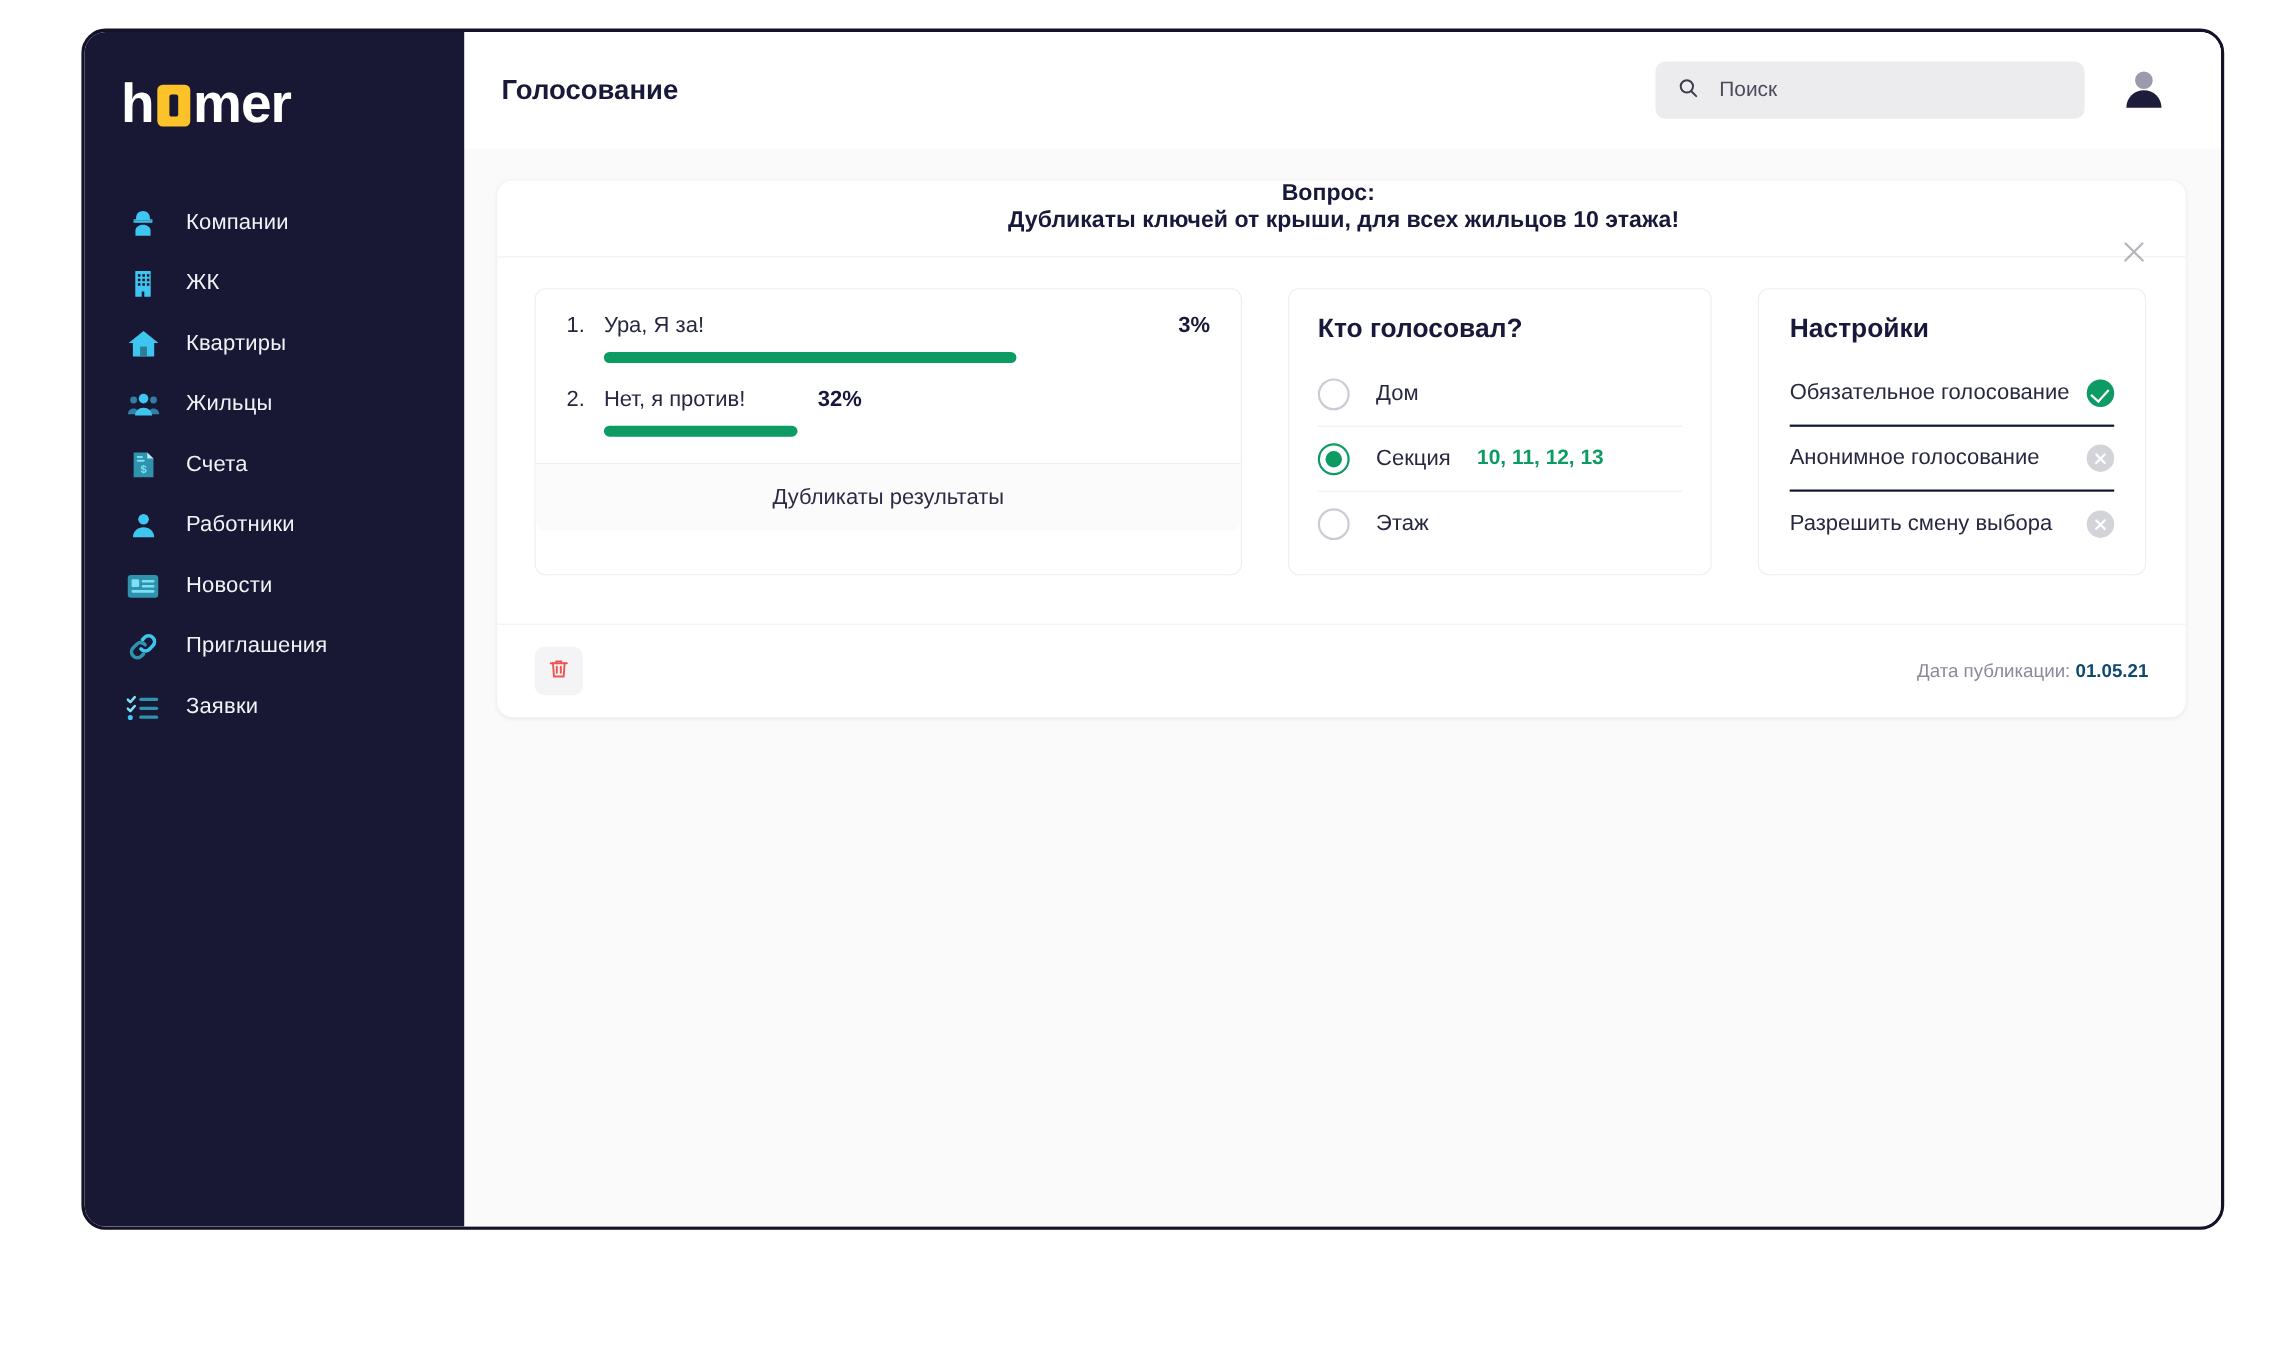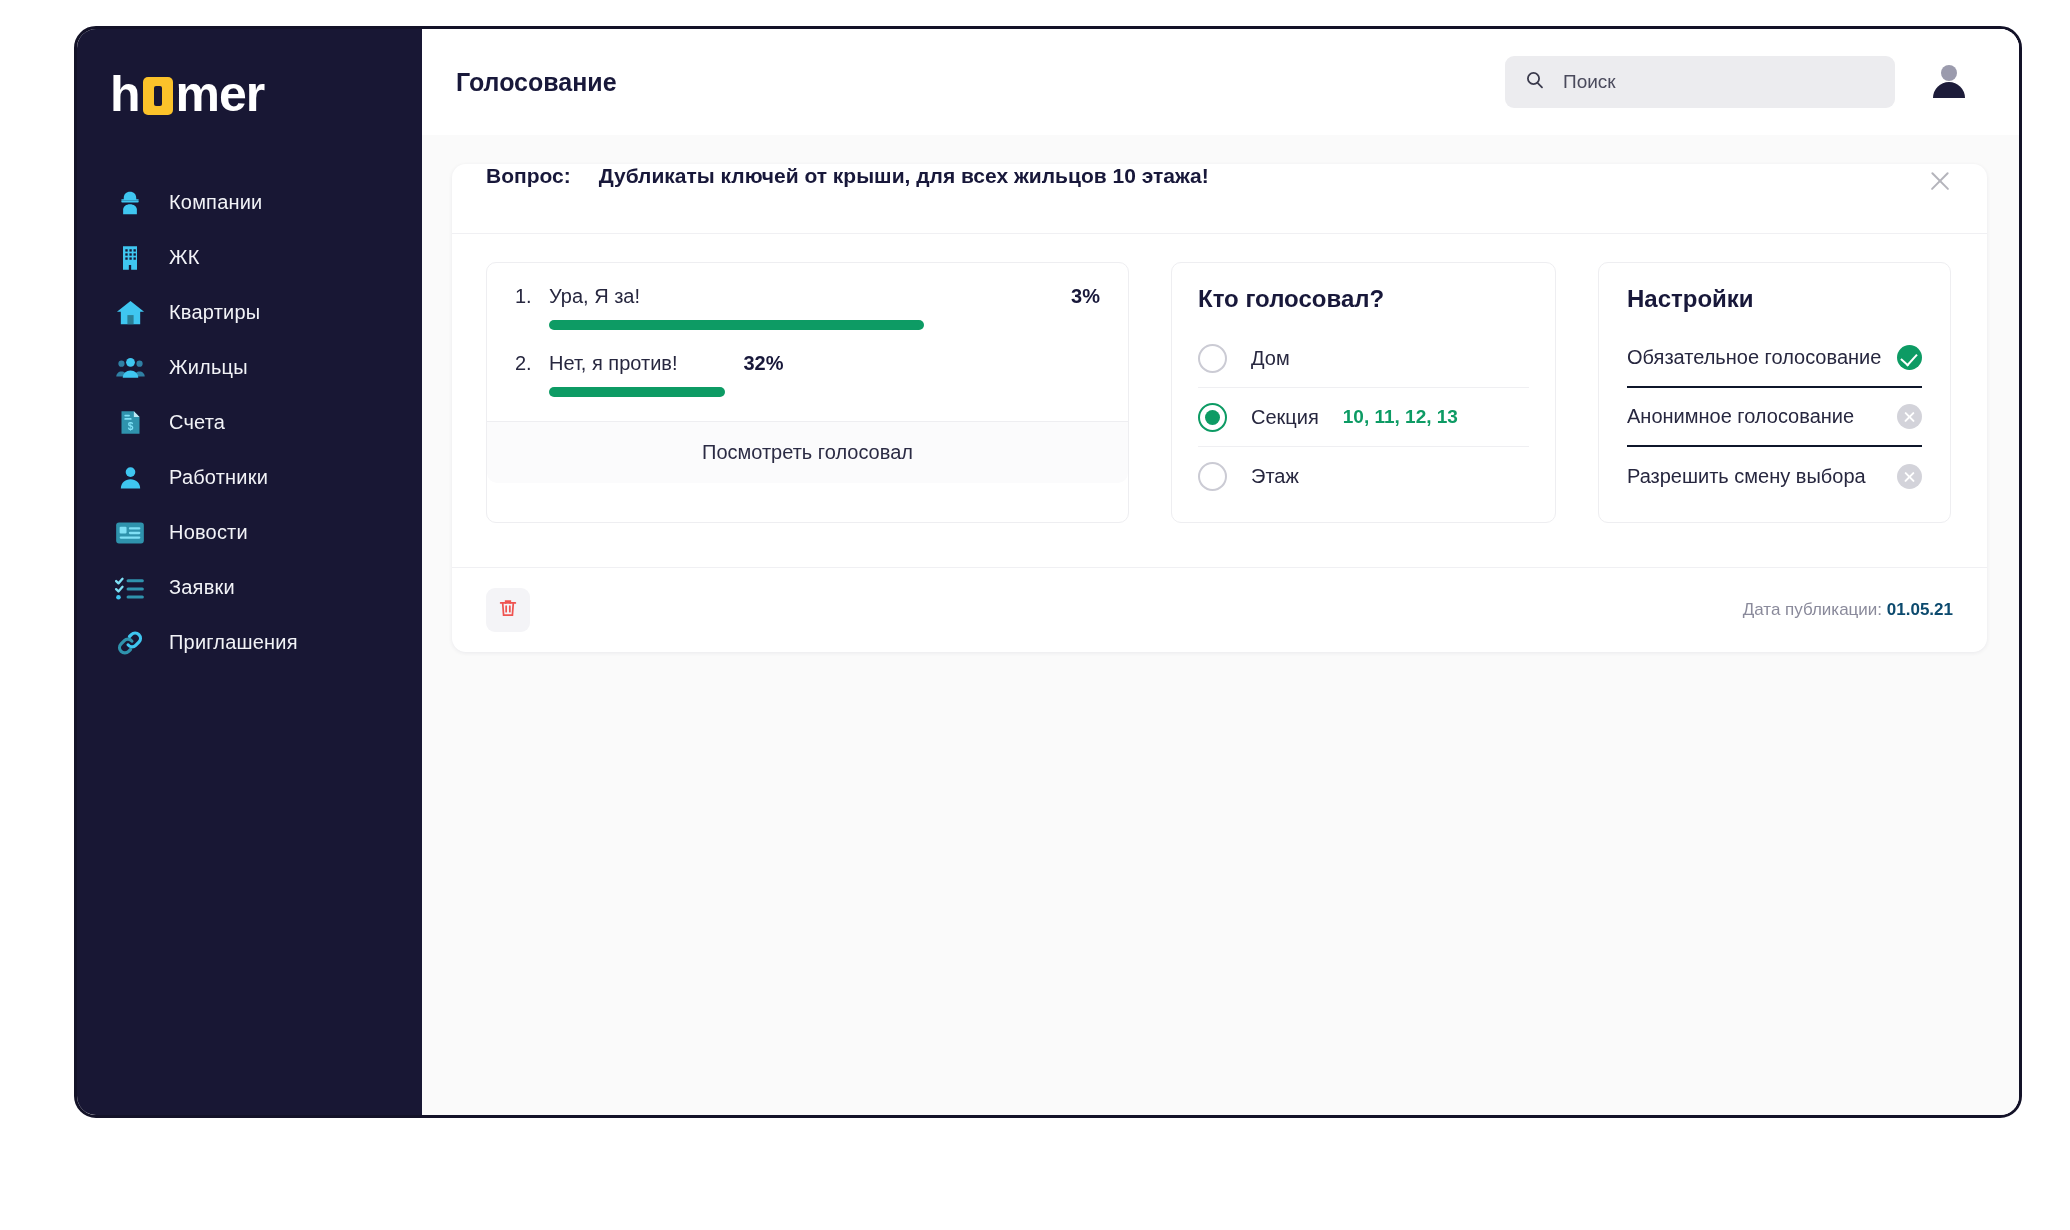--- a/index.html
+++ b/index.html
@@ -170,23 +170,24 @@
   
   .card {
     background: #ffffff;
     border-radius: 14px;
     box-shadow: 0 1px 4px rgba(20,20,50,.07);
   }
 
   .card-head {
     height: 70px;
     display: flex;
-    align-items: flex-start;
+    align-items: center;
     padding: 0 30px 0 34px;
     border-bottom: 1px solid #f0f0f3;
+    flex-direction: column;
   }
   .q-label {
     font-size: 21px;
     font-weight: bold;
     color: #18183a;
     margin-right: 28px;
   }
   .q-text {
     font-size: 21px;
     font-weight: bold;
@@ -486,40 +487,40 @@
             <rect x="12" y="5" width="10" height="2" rx="1" fill="#7fe0f5"></rect>
             <rect x="12" y="9" width="10" height="2" rx="1" fill="#7fe0f5"></rect>
             <rect x="4" y="13" width="18" height="2" rx="1" fill="#7fe0f5"></rect>
           </svg>
         </span>
         <span class="nav-label">Новости</span>
       </div>
 
       <div class="nav-item">
         <span class="nav-icon">
+          <svg width="30" height="30" viewBox="0 0 24 24" fill="none" stroke-width="2.6" stroke-linecap="round">
+            <path d="M10.5 13.5a4 4 0 006 .4l2.6-2.6a4.2 4.2 0 00-6-6l-1.5 1.5" stroke="#3fc6f0"></path>
+            <path d="M13.5 10.5a4 4 0 00-6-.4l-2.6 2.6a4.2 4.2 0 006 6l1.5-1.5" stroke="#2f93ad"></path>
+          </svg>
+        </span>
+        <span class="nav-label">Приглашения</span>
+      </div>
+
+      <div class="nav-item">
+        <span class="nav-icon">
           <svg width="30" height="28" viewBox="0 0 26 22">
             <path d="M1 5l2 2 3.5-4" stroke="#7fe0f5" stroke-width="2" fill="none" stroke-linecap="round" stroke-linejoin="round"></path>
             <path d="M1 12l2 2 3.5-4" stroke="#7fe0f5" stroke-width="2" fill="none" stroke-linecap="round" stroke-linejoin="round"></path>
             <circle cx="3" cy="19" r="2" fill="#3fc6f0"></circle>
             <rect x="10" y="3.5" width="15" height="2.6" rx="1.3" fill="#2f93ad"></rect>
             <rect x="10" y="10.5" width="15" height="2.6" rx="1.3" fill="#2f93ad"></rect>
             <rect x="10" y="17.5" width="15" height="2.6" rx="1.3" fill="#2f93ad"></rect>
           </svg>
         </span>
         <span class="nav-label">Заявки</span>
-      </div>
-
-      <div class="nav-item">
-        <span class="nav-icon">
-          <svg width="30" height="30" viewBox="0 0 24 24" fill="none" stroke-width="2.6" stroke-linecap="round">
-            <path d="M10.5 13.5a4 4 0 006 .4l2.6-2.6a4.2 4.2 0 00-6-6l-1.5 1.5" stroke="#3fc6f0"></path>
-            <path d="M13.5 10.5a4 4 0 00-6-.4l-2.6 2.6a4.2 4.2 0 006 6l1.5-1.5" stroke="#2f93ad"></path>
-          </svg>
-        </span>
-        <span class="nav-label">Приглашения</span>
       </div>
 
     </nav>
   </aside>
 
   <div class="main">
 
     <header class="topbar">
       <div class="page-title">Голосование</div>
       <div class="topbar-right">
@@ -569,21 +570,21 @@
                   <span class="opt-num">2.</span>
                   <span class="opt-text">Нет, я против!</span>
                   <span class="opt-pct inline">32%</span>
                 </div>
                 <div class="bar-track">
                   <div class="bar-fill" id="bar1" style="width: 32%;"></div>
                 </div>
               </div>
 
             </div>
-            <div class="results-btn">Посмотреть голосовал</div>
+            <div class="results-btn">Дубликаты результаты</div>
           </div>
 
           <div class="panel panel-voters">
             <div class="panel-title">Кто голосовал?</div>
 
             <div class="vrow">
               <span class="radio"></span>
               <span class="vlabel">Дом</span>
             </div>
 

